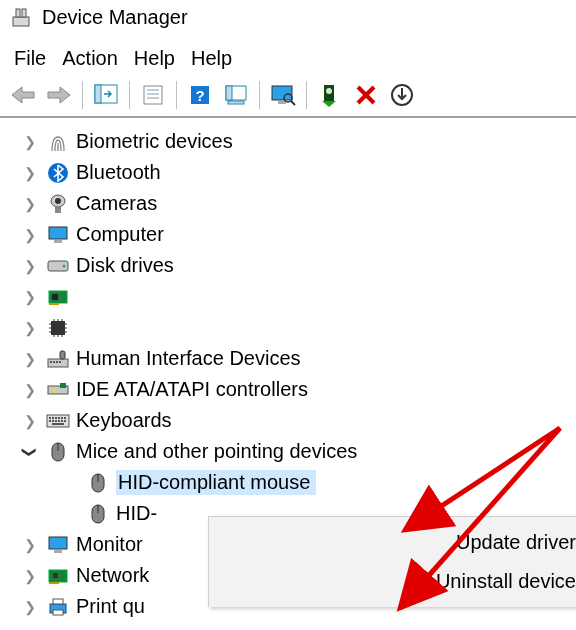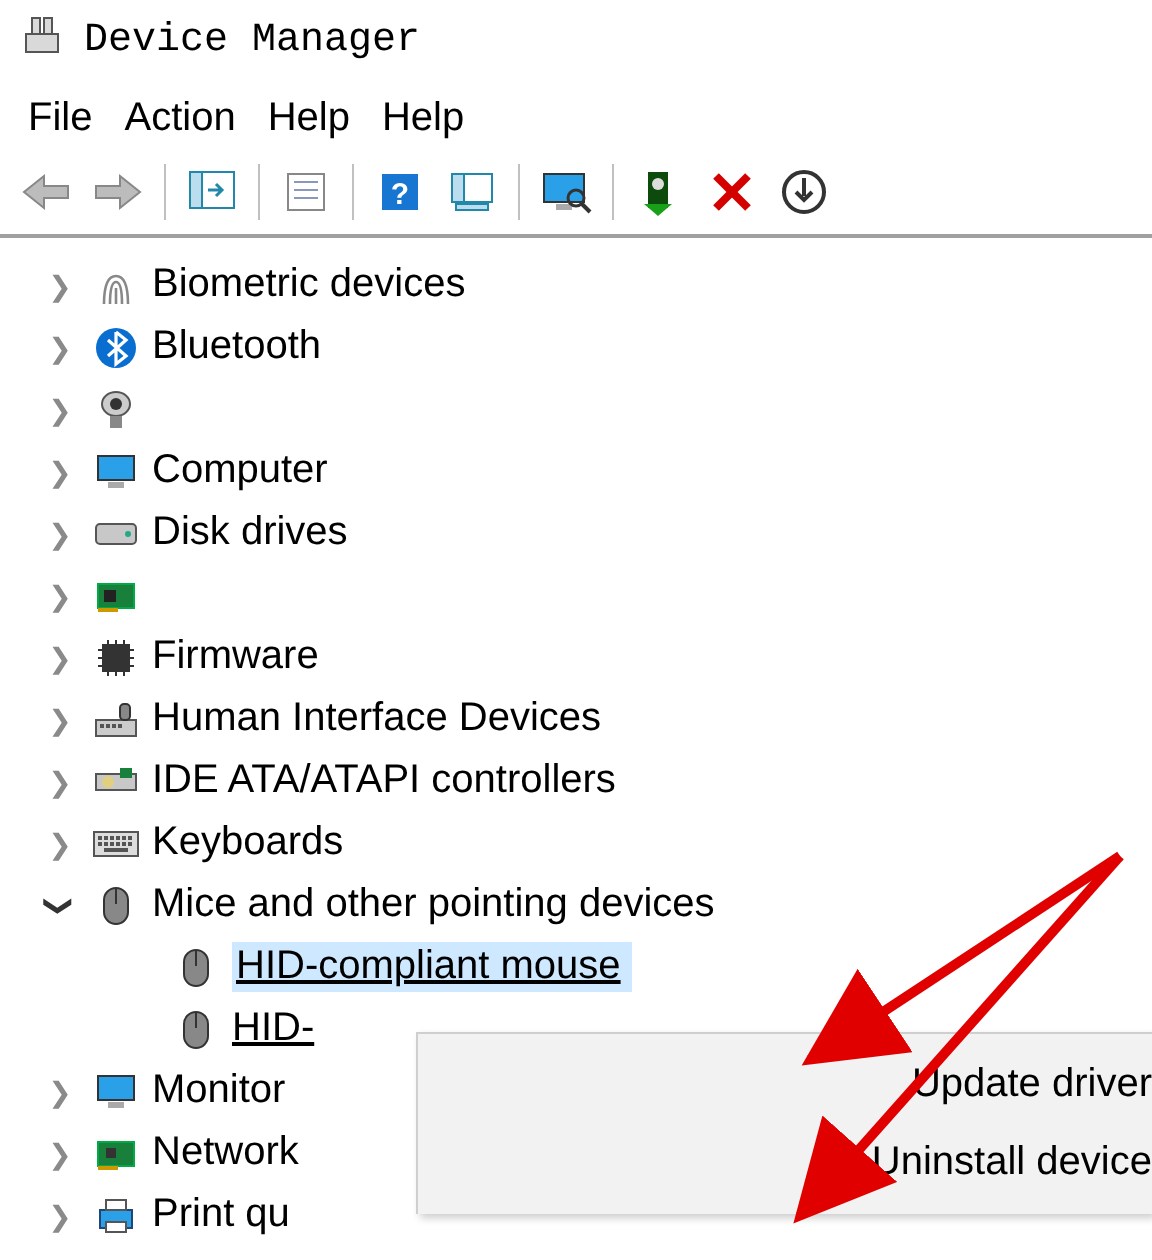--- a/index.html
+++ b/index.html
@@ -9,24 +9,22 @@
     font-size: 18px;
     background: #fff;
     color: #000;
     width: 576px;
     height: 630px;
     overflow: hidden;
     position: relative;
   }
   .titlebar {
     display: flex;
-    align-items: center;
     padding: 6px 10px 10px 10px;
     gap: 10px;
-    font-family: Liberation Mono, monospace;
   }
   .titlebar .title { font-size: 20px; }
   .menubar {
     display: flex;
     gap: 16px;
     padding: 4px 14px 8px 14px;
     font-size: 20px;
   }
   .menubar span { cursor: default; }
   .toolbar {
@@ -69,21 +67,20 @@
   }
   .tree-item .icon {
     width: 24px;
     height: 24px;
     display: flex;
     align-items: center;
     justify-content: center;
   }
   .child {
     padding-left: 66px;
-    text-decoration: underline;
   }
   .sel {
     background: #cde8ff;
     padding: 1px 6px 1px 2px;
   }
   .context-menu {
     position: absolute;
     left: 208px;
     top: 516px;
     width: 368px;
@@ -223,20 +220,21 @@
 
   <div class="tree-item">
     <span class="expander">❯</span>
     <span class="icon">
       <svg width="20" height="22" viewBox="0 0 20 22">
           <ellipse cx="10" cy="8" rx="7" ry="6" fill="#ccc" stroke="#555"></ellipse>
           <circle cx="10" cy="8" r="3" fill="#333"></circle>
           <rect x="7" y="14" width="6" height="6" fill="#888"></rect>
         </svg>
     </span>
+    <span>Cameras</span>
   </div>
 
   <div class="tree-item">
     <span class="expander">❯</span>
     <span class="icon">
       <svg width="22" height="20" viewBox="0 0 22 20">
           <rect x="2" y="2" width="18" height="12" fill="#2aa0e8" stroke="#333"></rect>
           <rect x="7" y="15" width="8" height="3" fill="#aaa"></rect>
         </svg>
     </span>
@@ -279,21 +277,20 @@
             <line x1="17" y1="14" x2="19" y2="14"></line>
             <line x1="6" y1="1" x2="6" y2="3"></line>
             <line x1="10" y1="1" x2="10" y2="3"></line>
             <line x1="14" y1="1" x2="14" y2="3"></line>
             <line x1="6" y1="17" x2="6" y2="19"></line>
             <line x1="10" y1="17" x2="10" y2="19"></line>
             <line x1="14" y1="17" x2="14" y2="19"></line>
           </g>
         </svg>
     </span>
-    <span>Firmware</span>
   </div>
 
   <div class="tree-item">
     <span class="expander">❯</span>
     <span class="icon">
       <svg width="22" height="20" viewBox="0 0 22 20">
           <rect x="1" y="10" width="20" height="8" fill="#ccc" stroke="#555"></rect>
           <rect x="3" y="12" width="2" height="2" fill="#555"></rect>
           <rect x="6" y="12" width="2" height="2" fill="#555"></rect>
           <rect x="9" y="12" width="2" height="2" fill="#555"></rect>

